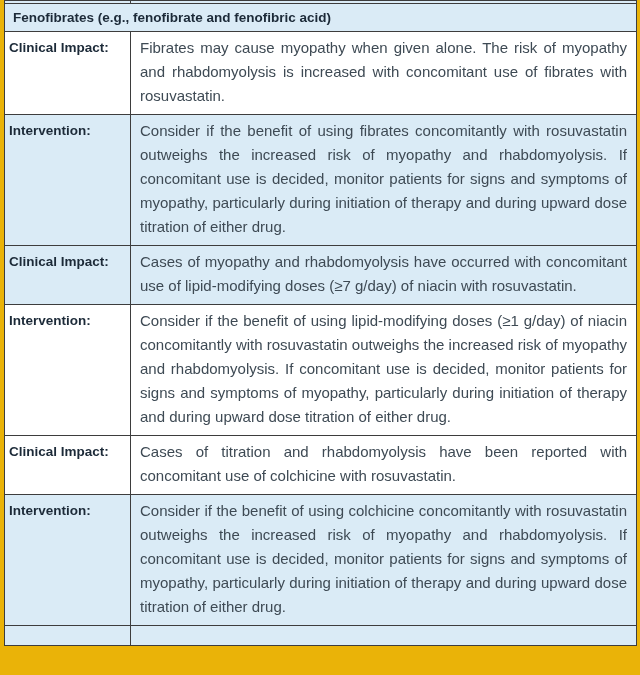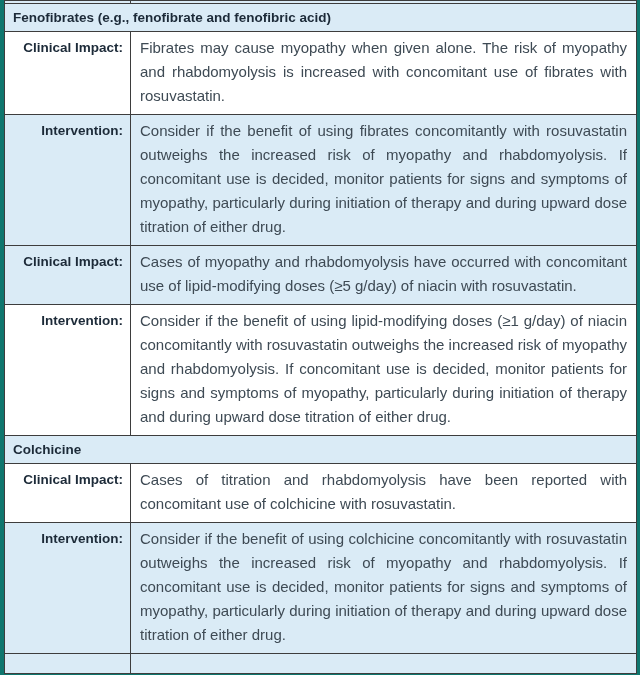--- a/index.html
+++ b/index.html
@@ -1,21 +1,21 @@
 <!DOCTYPE html>
 <html><head>
 <meta charset="utf-8">
 <style>
   html, body { margin: 0; padding: 0; background: #ffffff; }
   .viewport {
     position: relative;
     width: 640px;
     height: 675px;
     overflow: hidden;
-    background: #0f766e;
+    background: #eab308;
     font-family: "Liberation Sans", "DejaVu Sans", sans-serif;
   }
   table.interactions {
     border-collapse: collapse;
     table-layout: fixed;
     width: 632px;
     margin-left: 4px;
     background: #ffffff;
   }
   table.interactions td {
@@ -39,21 +39,21 @@
     line-height: 19px;
     color: #1c2a38;
     text-align: left;
   }
   td.label-cell {
     padding: 4px 7px 6px 4px;
     font-size: 13.5px;
     font-weight: bold;
     line-height: 23px;
     color: #1c2a38;
-    text-align: right;
+    text-align: left;
   }
   td.content-cell {
     padding: 4px 9px 6px 9px;
     font-size: 15px;
     line-height: 24px;
     color: #3e4a54;
     text-align: justify;
   }
 </style>
 </head>
@@ -79,30 +79,27 @@
       <td class="label-cell">Clinical Impact:</td>
       <td class="content-cell">Fibrates may cause myopathy when given alone. The risk of myopathy and rhabdomyolysis is increased with concomitant use of fibrates with rosuvastatin.</td>
     </tr>
     <tr class="shade">
       <td class="label-cell">Intervention:</td>
       <td class="content-cell">Consider if the benefit of using fibrates concomitantly with rosuvastatin outweighs the increased risk of myopathy and rhabdomyolysis. If concomitant use is decided, monitor patients for signs and symptoms of myopathy, particularly during initiation of therapy and during upward dose titration of either drug.</td>
     </tr>
 
     <tr class="shade">
       <td class="label-cell">Clinical Impact:</td>
-      <td class="content-cell">Cases of myopathy and rhabdomyolysis have occurred with concomitant use of lipid-modifying doses (≥5 g/day) of niacin with rosuvastatin.</td>
+      <td class="content-cell">Cases of myopathy and rhabdomyolysis have occurred with concomitant use of lipid-modifying doses (≥7 g/day) of niacin with rosuvastatin.</td>
     </tr>
     <tr class="plain">
       <td class="label-cell">Intervention:</td>
       <td class="content-cell">Consider if the benefit of using lipid-modifying doses (≥1 g/day) of niacin concomitantly with rosuvastatin outweighs the increased risk of myopathy and rhabdomyolysis. If concomitant use is decided, monitor patients for signs and symptoms of myopathy, particularly during initiation of therapy and during upward dose titration of either drug.</td>
     </tr>
 
-    <tr class="shade">
-      <td class="section-header" colspan="2">Colchicine</td>
-    </tr>
     <tr class="plain">
       <td class="label-cell">Clinical Impact:</td>
       <td class="content-cell">Cases of titration and rhabdomyolysis have been reported with concomitant use of colchicine with rosuvastatin.</td>
     </tr>
     <tr class="shade">
       <td class="label-cell">Intervention:</td>
       <td class="content-cell">Consider if the benefit of using colchicine concomitantly with rosuvastatin outweighs the increased risk of myopathy and rhabdomyolysis. If concomitant use is decided, monitor patients for signs and symptoms of myopathy, particularly during initiation of therapy and during upward dose titration of either drug.</td>
     </tr>
 
     <tr class="partial-bottom shade">

